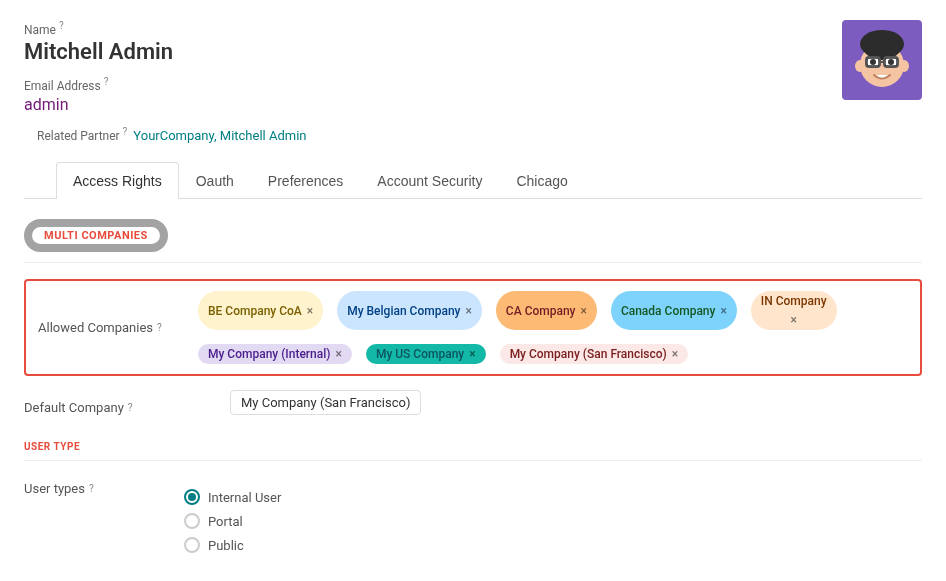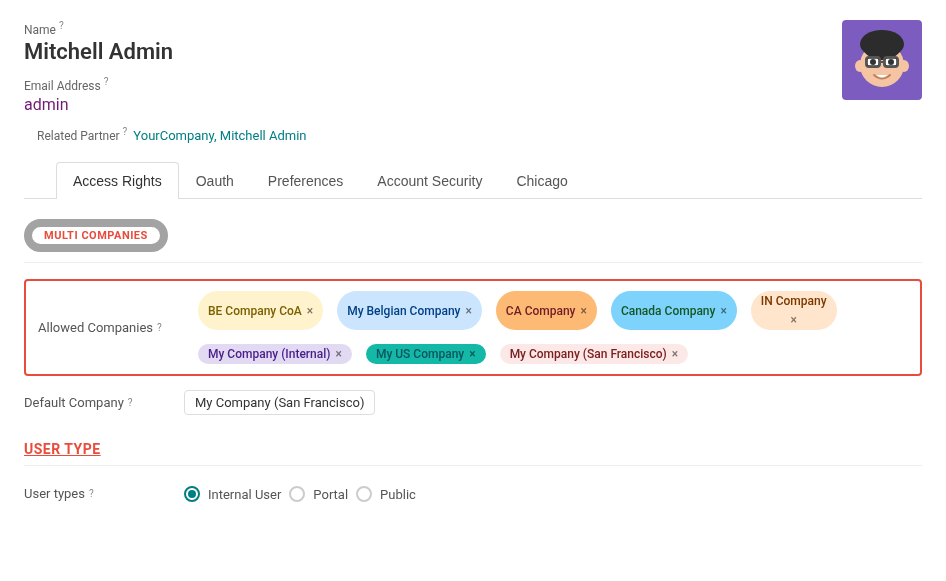--- a/index.html
+++ b/index.html
@@ -18,44 +18,44 @@
 
     .avatar { width: 80px; height: 80px; border-radius: 4px; overflow: hidden; background: #c9a0dc; }
 
     .tabs { display: flex; border-bottom: 1px solid #ddd; margin-bottom: 20px; margin-top: 12px; }
     .tab { padding: 10px 16px; font-size: 14px; color: #555; cursor: pointer; border: 1px solid transparent; border-bottom: none; background: none; position: relative; bottom: -1px; }
     .tab.active { border-color: #ddd; border-bottom-color: #fff; background: #fff; color: #333; font-weight: 500; border-radius: 4px 4px 0 0; margin-left: 32px; }
 
     .section-header { font-size: 11px; font-weight: 700; color: #e74c3c; letter-spacing: 0.5px; margin-bottom: 6px; border: 8px solid #a3a3a3; border-radius: 20px; display: inline-block; padding: 2px 12px; }
 
     .section-divider { border: none; border-top: 1px solid #eee; margin: 4px 0 16px 0; }
-    .form-row-plain { display: flex; align-items: center; padding: 10px 0; }
+    .form-row-plain { display: flex; align-items: flex-end; padding: 10px 0; gap: 46px; }
     .form-label { width: 160px; font-size: 13px; color: #555; flex-shrink: 0; display: flex; align-items: center; gap: 4px; }
     .form-label sup { font-size: 10px; color: #888; }
 
     .tags-container { display: flex; flex-wrap: wrap; gap: 14px; flex: 1; }
 
     .tag { display: inline-flex; align-items: center; gap: 5px; padding: 3px 10px; border-radius: 20px; font-size: 12px; font-weight: 500; }
     .tag-close { cursor: pointer; font-size: 12px; color: rgba(0,0,0,0.5); }
 
     .tag-yellow { background: #fff3cd; color: #7a6000; }
     .tag-blue { background: #cce5ff; color: #004085; }
     .tag-pink { background: #fdba74; color: #721c24; }
     .tag-green { background: #7dd3fc; color: #155724; }
     .tag-orange { background: #ffe5cc; color: #7a3800; flex-direction: column; }
     .tag-purple { background: #e2d9f3; color: #4a1e8a; }
     .tag-teal { background: #14b8a6; color: #0c5460; }
     .tag-coral { background: #fce8e6; color: #7a2020; }
 
     .default-company-value { font-size: 13px; color: #333; border: 1px solid #ddd; padding: 4px 10px; border-radius: 4px; }
 
     .user-type-section { margin-top: 16px; }
-    .user-type-header { font-size: 14px; font-weight: 700; color: #e74c3c; letter-spacing: 0.5px; margin-bottom: 8px; text-transform: uppercase; text-decoration: underline; }
-
-    .radio-group { display: flex; flex-direction: row; gap: 8px; }
+    .user-type-header { font-size: 10px; font-weight: 700; color: #e74c3c; letter-spacing: 0.5px; margin-bottom: 8px; text-transform: uppercase; }
+
+    .radio-group { display: flex; flex-direction: column; gap: 8px; margin-top: 8px; }
     .radio-item { display: flex; align-items: center; gap: 8px; font-size: 13px; color: #555; }
     .radio-circle { width: 16px; height: 16px; border-radius: 50%; border: 2px solid #ccc; background: #fff; flex-shrink: 0; display: flex; align-items: center; justify-content: center; }
     .radio-circle.selected { border-color: #017e84; }
     .radio-circle.selected::after { content: ''; width: 8px; height: 8px; border-radius: 50%; background: #017e84; display: block; }
 
     .form-row-bordered { border: 2px solid #e74c3c; border-radius: 4px; padding: 10px 12px; margin-bottom: 4px; }
   </style>
 </head>
 <body>
 

